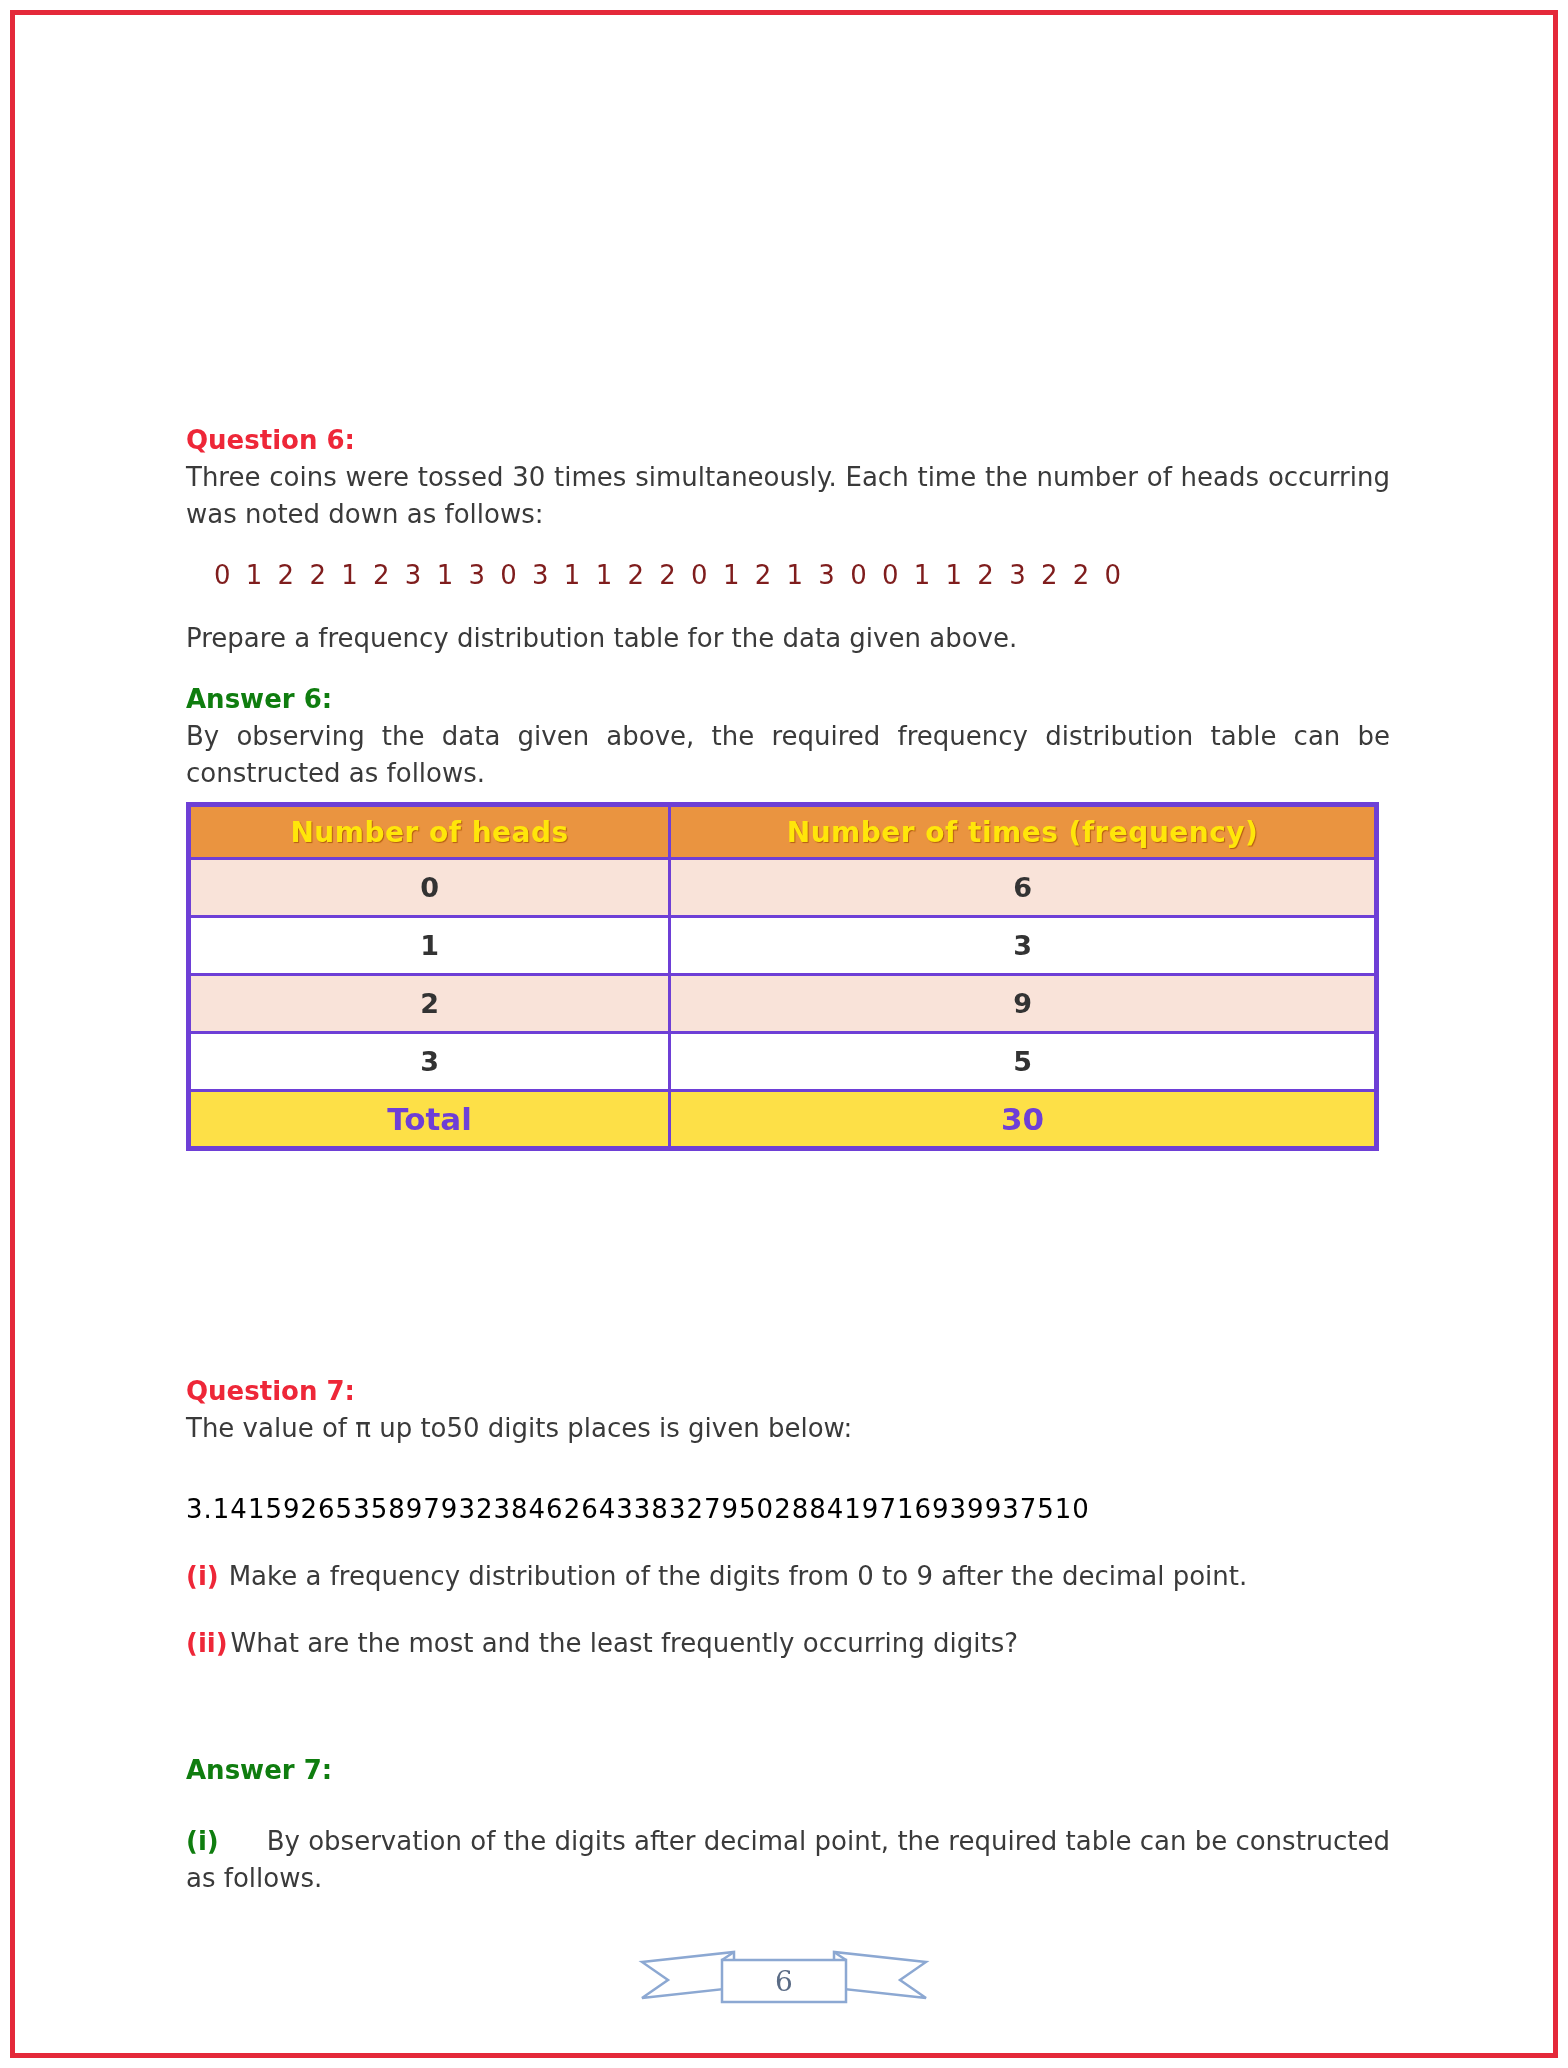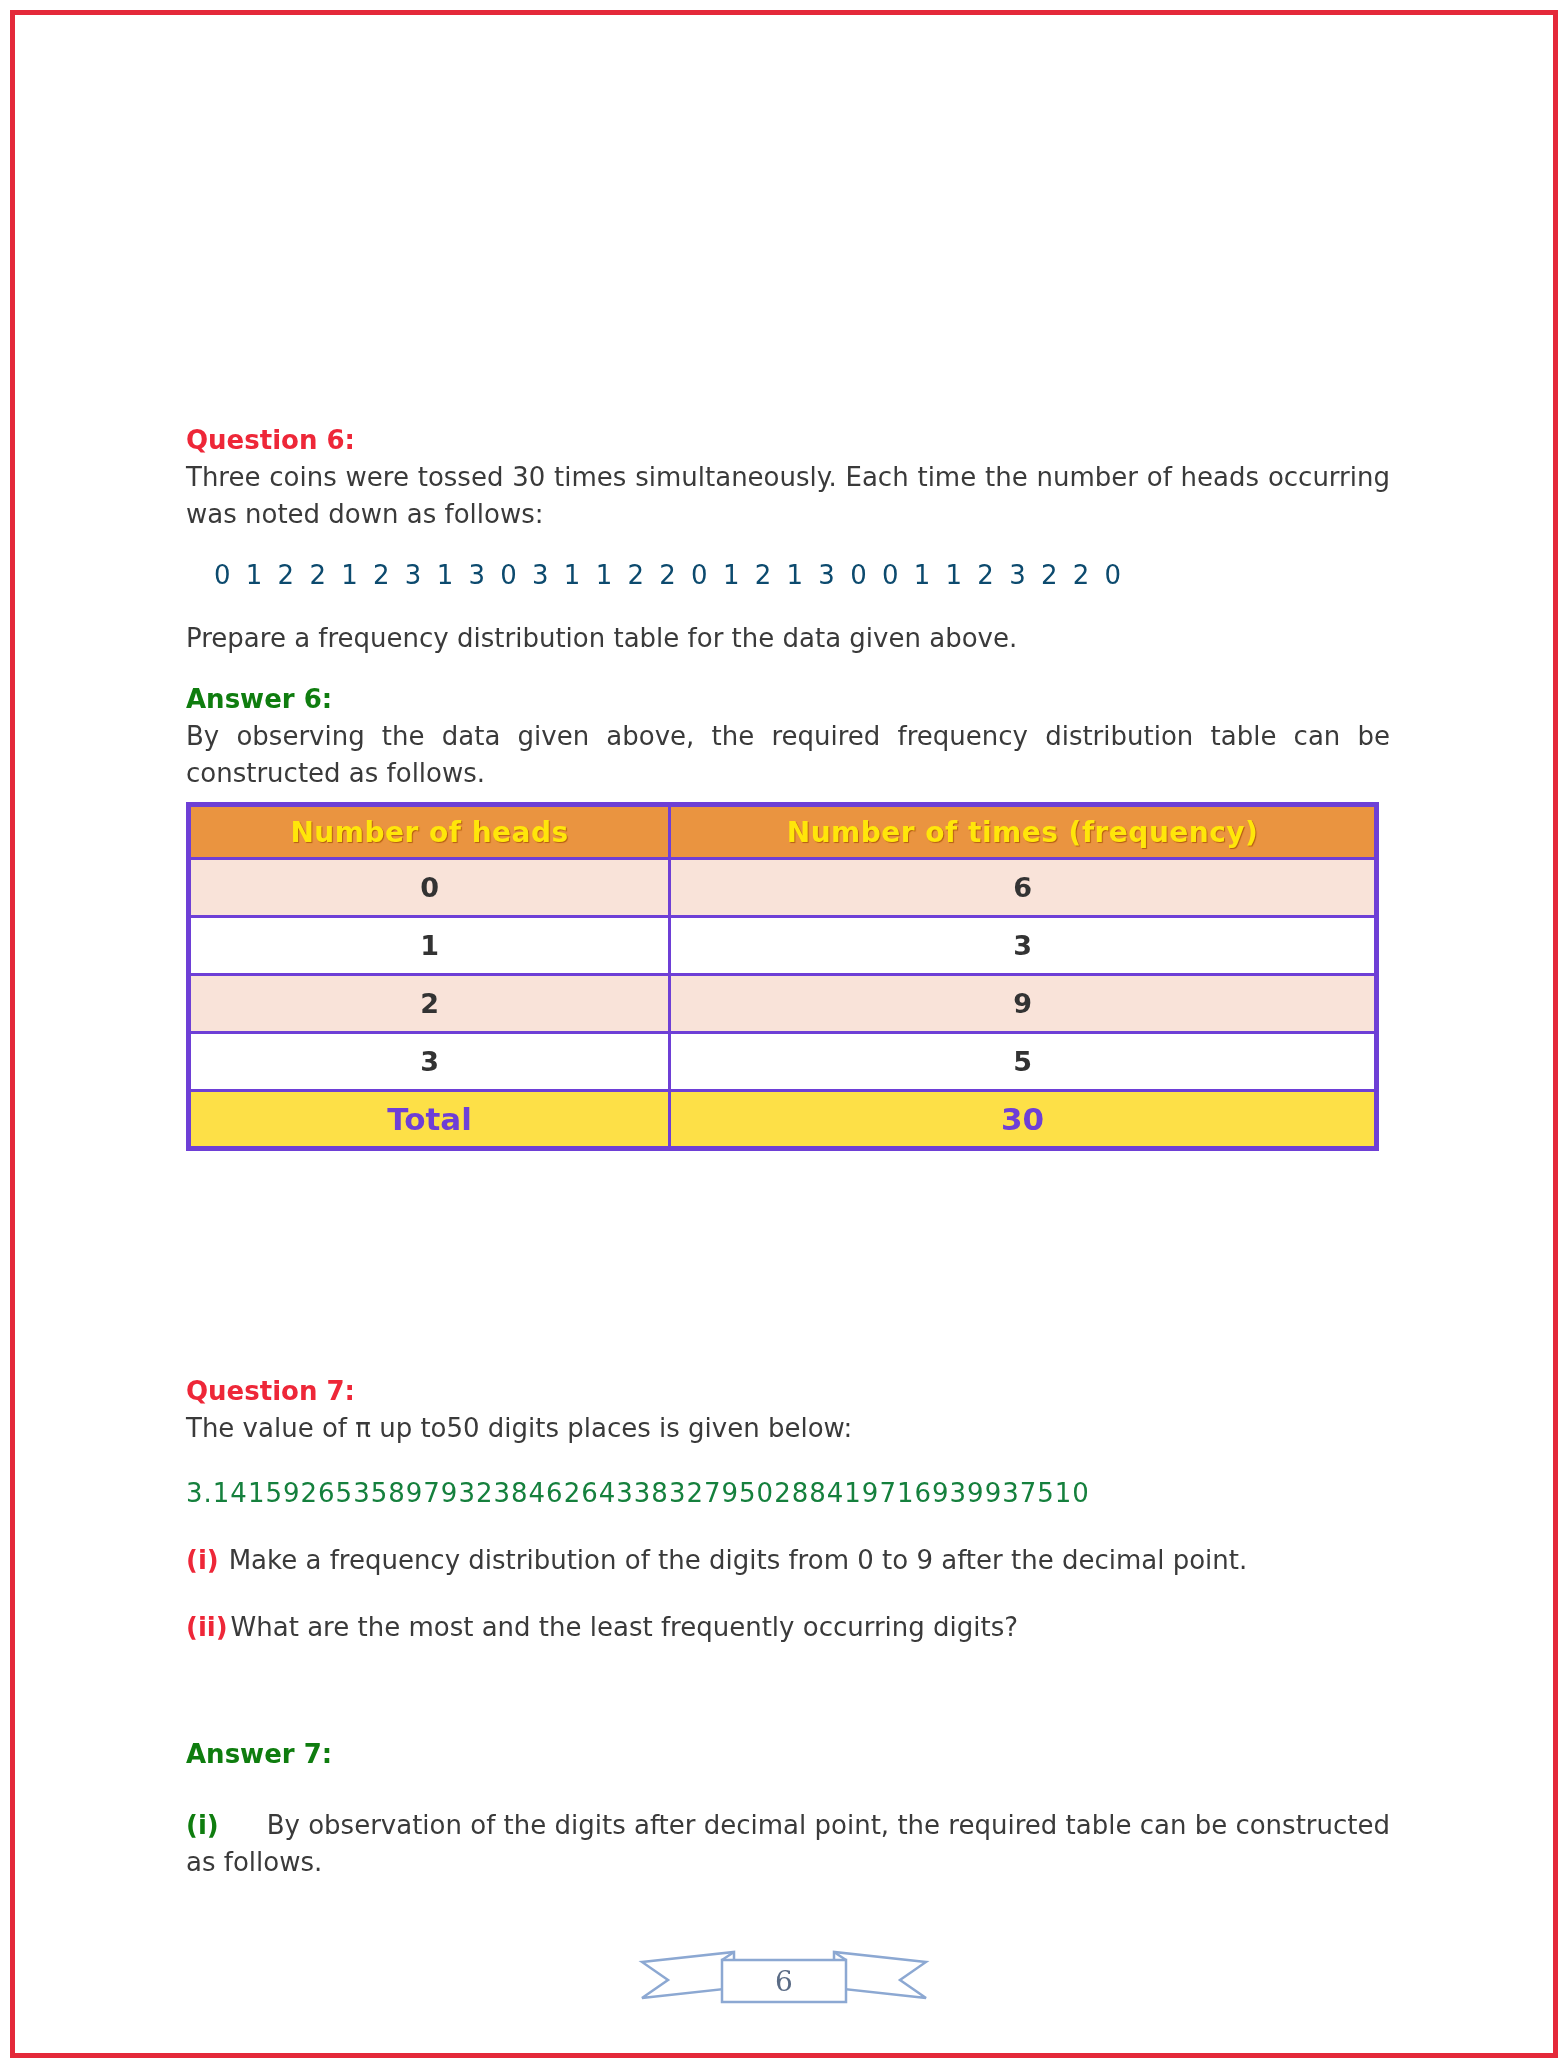--- a/index.html
+++ b/index.html
@@ -22,25 +22,25 @@
     font-size: 26px; line-height: 37px;
   }
   .h-red   { color: #ee2738; font-weight: bold; }
   .h-green { color: #0f7d0f; font-weight: bold; }
   p.just { text-align: justify; }
   .data-line {
     margin-top: 24px;
     padding-left: 28px;
     word-spacing: 5px;
     letter-spacing: 1px;
-    color: #0c4a6e;
+    color: #7f1d1d;
   }
   .prepare { margin-top: 26px; }
   .ans-head { margin-top: 24px; }
-  .pi-line { margin-top: 28px; letter-spacing: 1px; color: #15803d; }
+  .pi-line { margin-top: 44px; letter-spacing: 1px; color: #000000; }
   .part-line { margin-top: 30px; }
   .part-line .lbl-red { margin-right: 10px; }
   .part-line .lbl-tight { margin-right: 3px; margin-top: 37px; }
   .ans7-head { margin-top: 90px; }
   .ans7-body { margin-top: 34px; }
   .i-spacer { display: inline-block; width: 48px; }
 
   table.freq {
     border-collapse: collapse;
     width: 1193px;

